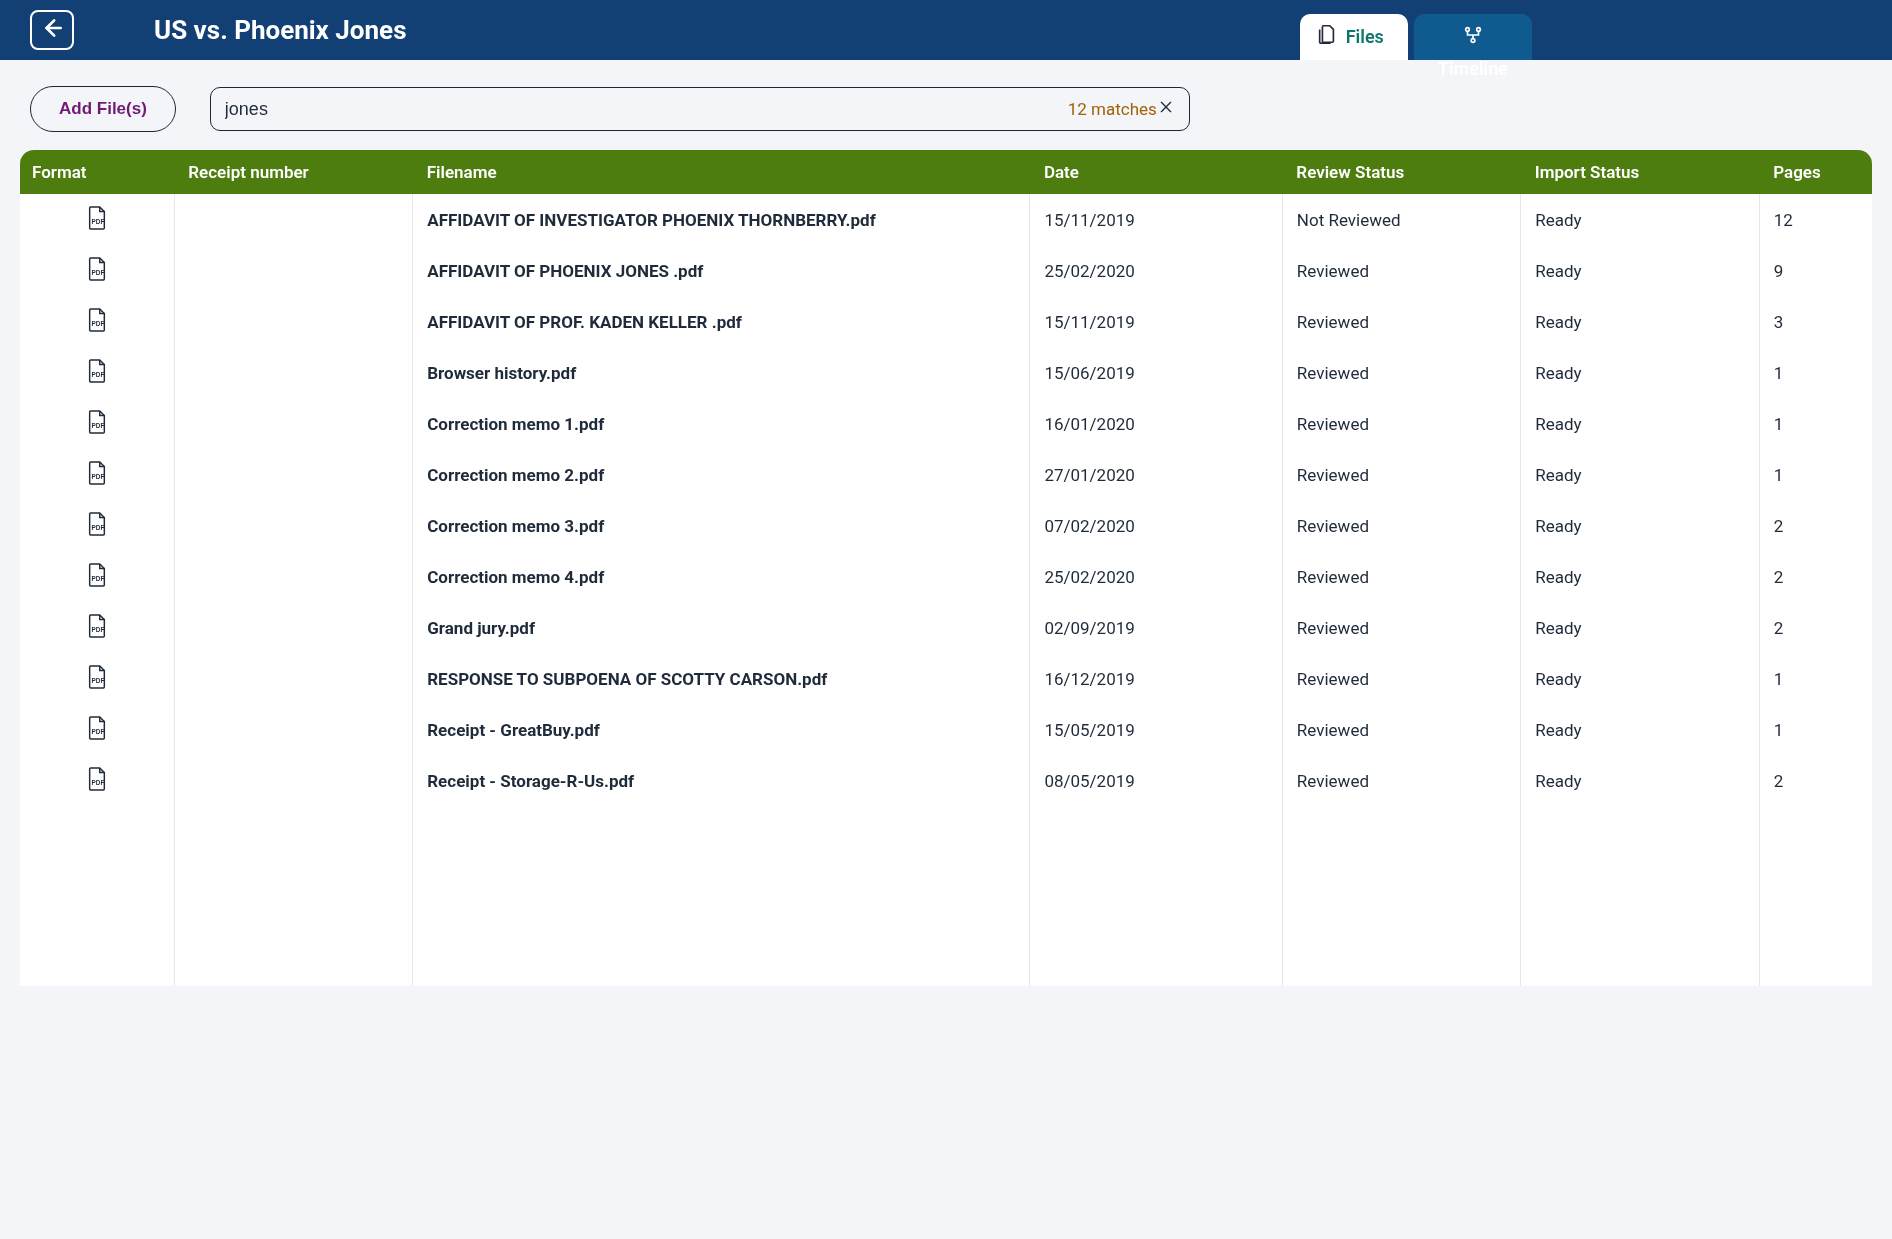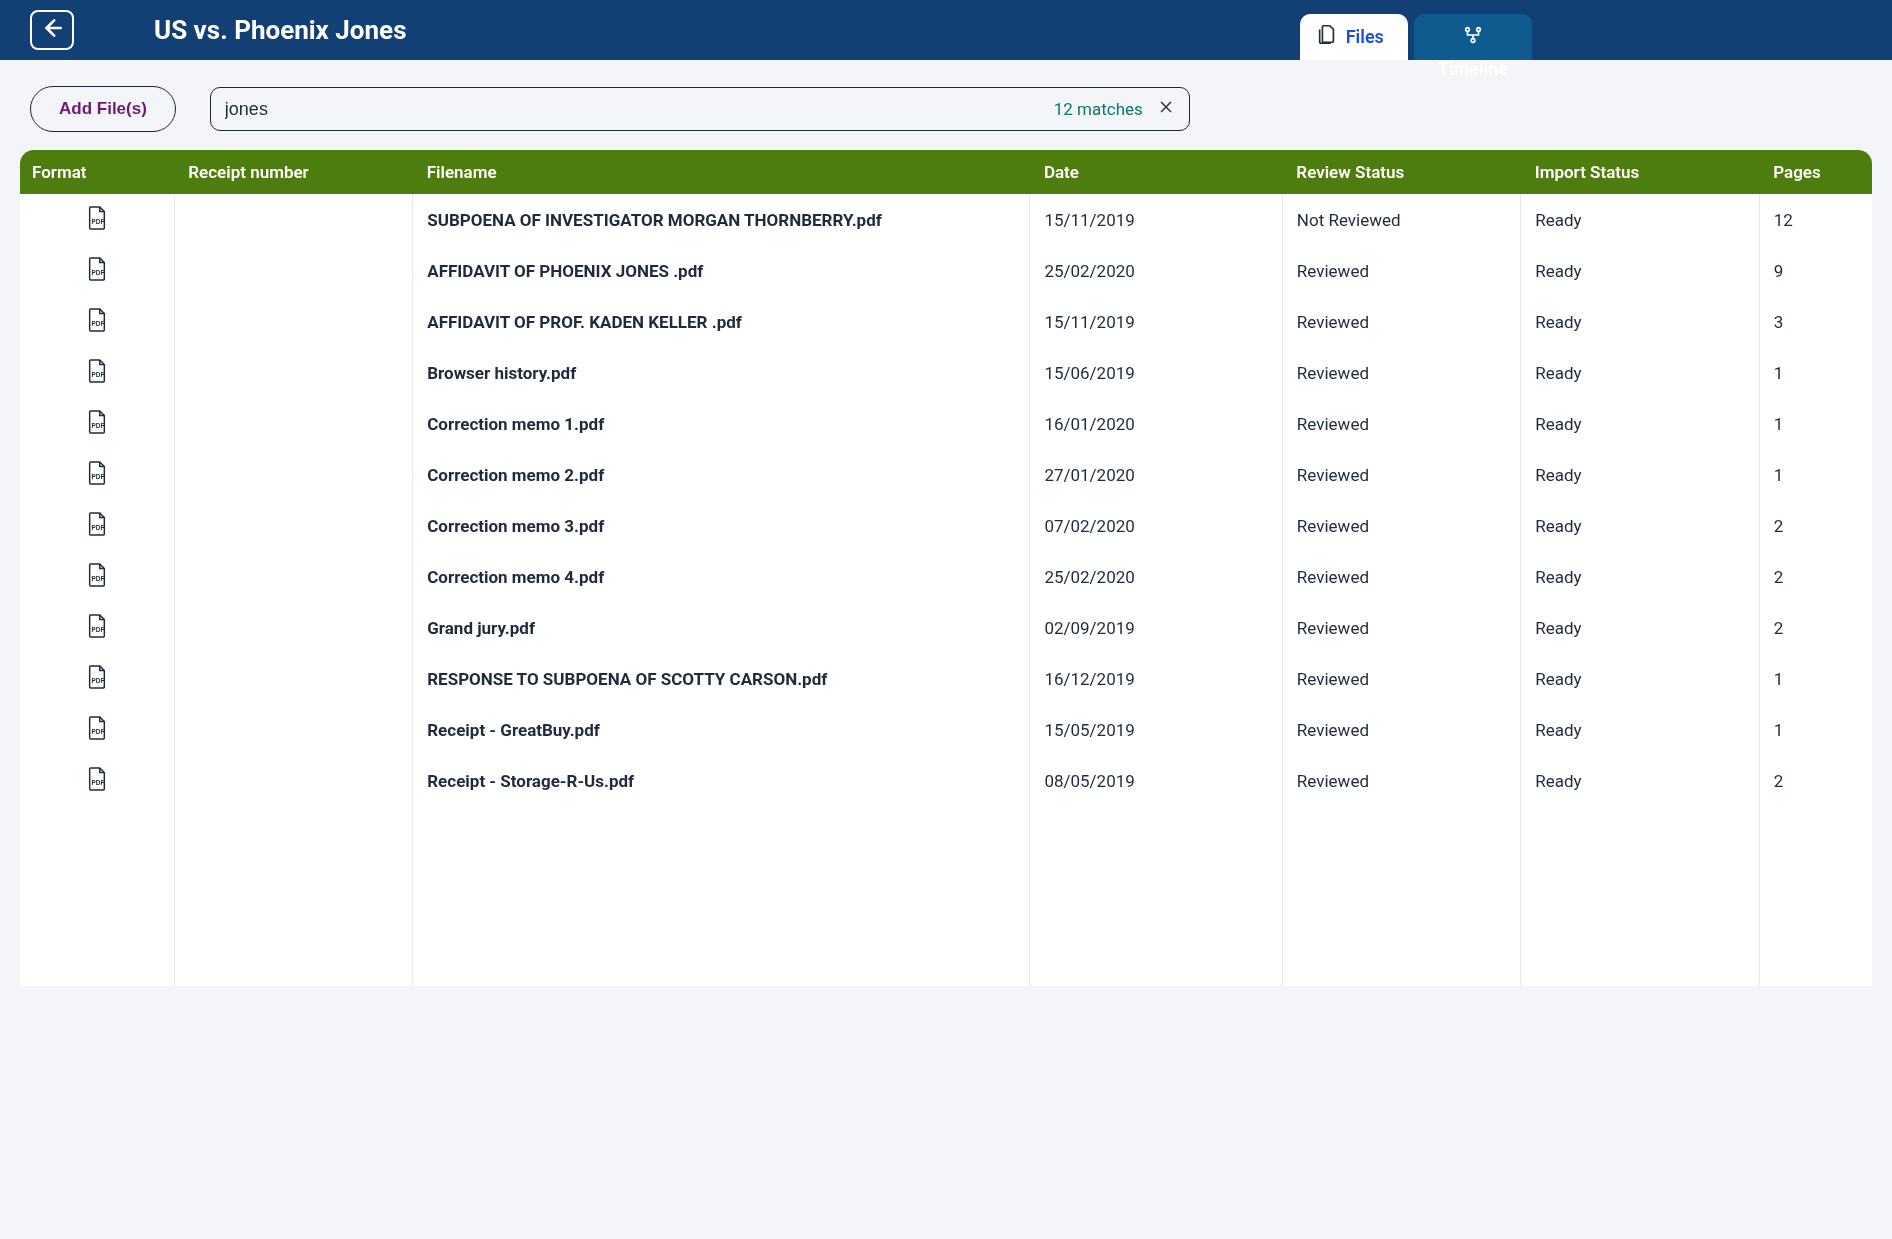--- a/index.html
+++ b/index.html
@@ -47,21 +47,21 @@
     gap: 8px;
     padding: 10px 24px 12px 24px;
     border-radius: 10px 10px 0 0;
     font-size: 18px;
     font-weight: 600;
     cursor: pointer;
     height: 46px;
   }
   .tab.active {
     background: #fff;
-    color: #1d4ed8;
+    color: #0f766e;
     padding-left: 16px;
   }
   .tab.inactive {
     background: #0f5a8f;
     color: #fff;
     flex-direction: column;
   }
   .tab svg { width: 22px; height: 22px; }
 
   .toolbar {
@@ -93,22 +93,21 @@
   .search-input {
     flex: 1;
     border: none;
     background: transparent;
     font-size: 18px;
     outline: none;
     color: #1f2b3a;
   }
   .search-matches {
     font-size: 17px;
-    color: #0f766e;
-    margin-right: 14px;
+    color: #a16207;
   }
   .search-clear {
     width: 18px; height: 18px;
     cursor: pointer;
     display: flex;
     align-items: center;
     justify-content: center;
   }
   .search-clear svg { width: 16px; height: 16px; stroke: #222b39; stroke-width: 2; }
 
@@ -253,21 +252,21 @@
       <tbody id="table-body">
           <tr>
             <td class="cell-format"><span class="pdf-icon">
                 <svg viewBox="0 0 24 28" fill="none" stroke="#1f2b3a" stroke-width="1.6">
                   <path d="M5 2h10l5 5v18a1 1 0 0 1-1 1H5a1 1 0 0 1-1-1V3a1 1 0 0 1 1-1z"></path>
                   <path d="M15 2v5h5"></path>
                   <text x="6" y="21" font-size="7" font-family="Arial" fill="#1f2b3a" stroke="none" font-weight="700">PDF</text>
                 </svg>
               </span></td>
             <td></td>
-            <td class="cell-filename">SUBPOENA OF INVESTIGATOR MORGAN THORNBERRY.pdf</td>
+            <td class="cell-filename">AFFIDAVIT OF INVESTIGATOR PHOENIX THORNBERRY.pdf</td>
             <td>15/11/2019</td>
             <td>Not Reviewed</td>
             <td>Ready</td>
             <td>12</td>
           </tr>
           <tr>
             <td class="cell-format"><span class="pdf-icon">
                 <svg viewBox="0 0 24 28" fill="none" stroke="#1f2b3a" stroke-width="1.6">
                   <path d="M5 2h10l5 5v18a1 1 0 0 1-1 1H5a1 1 0 0 1-1-1V3a1 1 0 0 1 1-1z"></path>
                   <path d="M15 2v5h5"></path>

